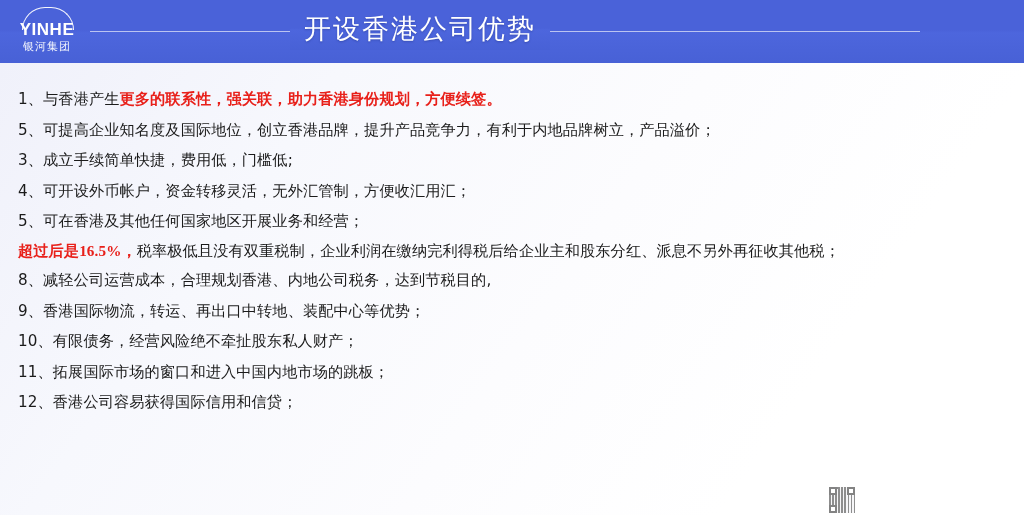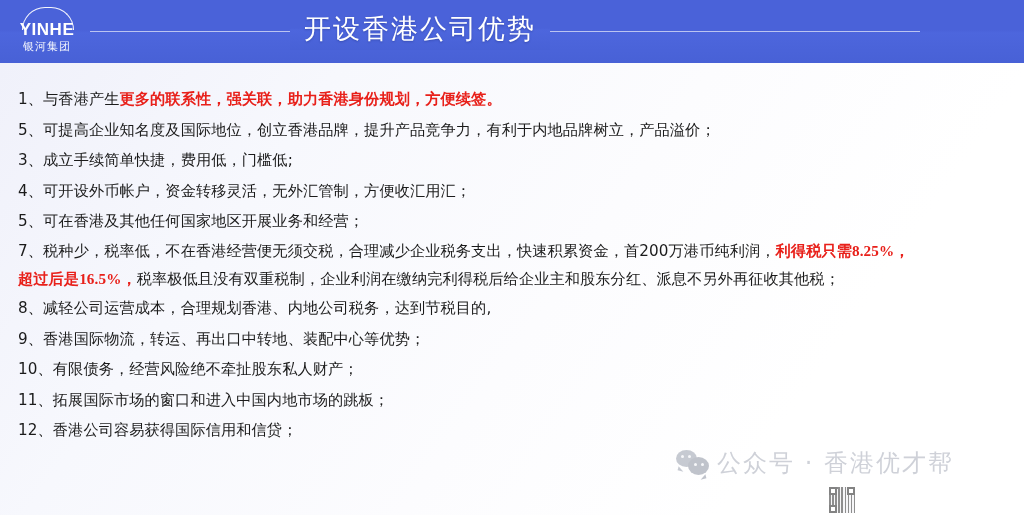--- a/index.html
+++ b/index.html
@@ -277,23 +277,20 @@
 
     <div class="line">
       <span class="seg-plain">4、可开设外币帐户，资金转移灵活，无外汇管制，方便收汇用汇；</span>
     </div>
 
     <div class="line">
       <span class="seg-plain">5、可在香港及其他任何国家地区开展业务和经营；</span>
     </div>
 
 
-    <div class="line tight">
-      <span class="seg-plain">7、税种少，税率低，不在香港经营便无须交税，合理减少企业税务支出，快速积累资金，首200万港币纯利润，</span><span class="seg-red">利得税只需8.25%，</span>
-    </div>
 
     <div class="line tight">
       <span class="seg-red">超过后是16.5%，</span><span class="seg-plain">税率极低且没有双重税制，企业利润在缴纳完利得税后给企业主和股东分红、派息不另外再征收其他税；</span>
     </div>
 
     <div class="line">
       <span class="seg-plain">8、减轻公司运营成本，合理规划香港、内地公司税务，达到节税目的,</span>
     </div>
 
     <div class="line">
@@ -308,31 +305,20 @@
       <span class="seg-plain">11、拓展国际市场的窗口和进入中国内地市场的跳板；</span>
     </div>
 
     <div class="line">
       <span class="seg-plain">12、香港公司容易获得国际信用和信贷；</span>
     </div>
 
   </div>
 
   <div class="watermark">
-    <div class="wm-row1">
-      <div class="wechat-icon">
-        <div class="bub-a"></div>
-        <div class="bub-b"></div>
-        <div class="d" style="left:5px; top:6px;"></div>
-        <div class="d" style="left:12px; top:6px;"></div>
-        <div class="d" style="left:18px; top:14px;"></div>
-        <div class="d" style="left:25px; top:14px;"></div>
-      </div>
-      <div class="wm-text">公众号 · 香港优才帮</div>
-    </div>
     <div class="wm-row2">
       <div class="qr">
           <span class="qr-inner"></span>
         </div>
       <div class="wm-tags">优才/高才/申请/续签/教育</div>
     </div>
   </div>
 
 </div>
 

